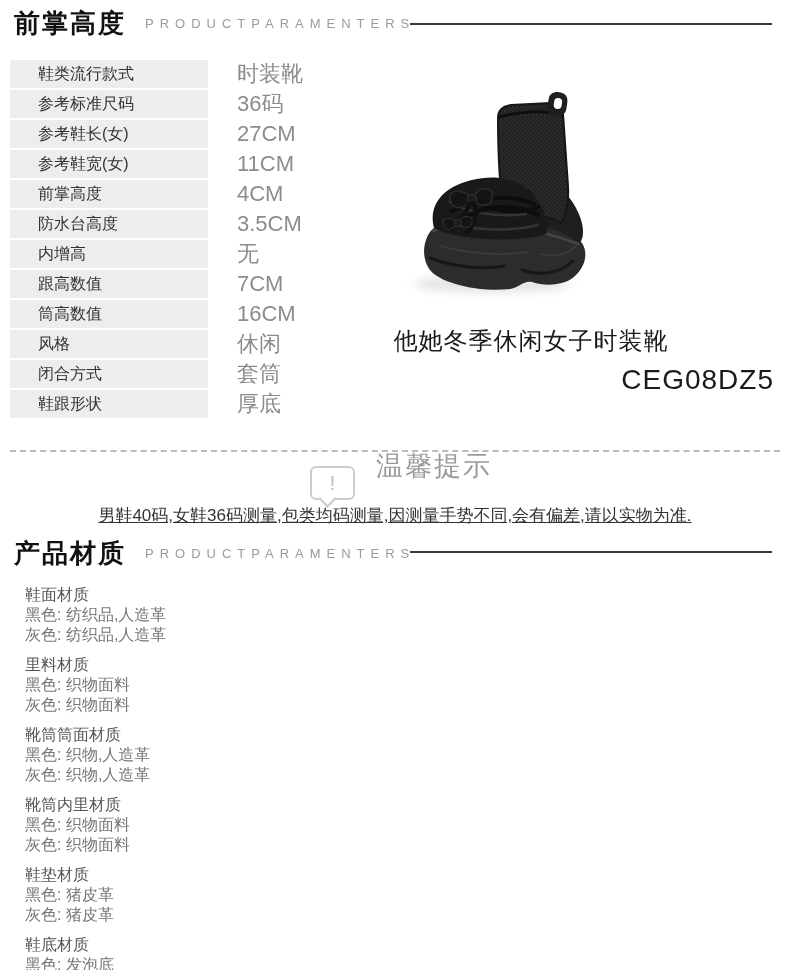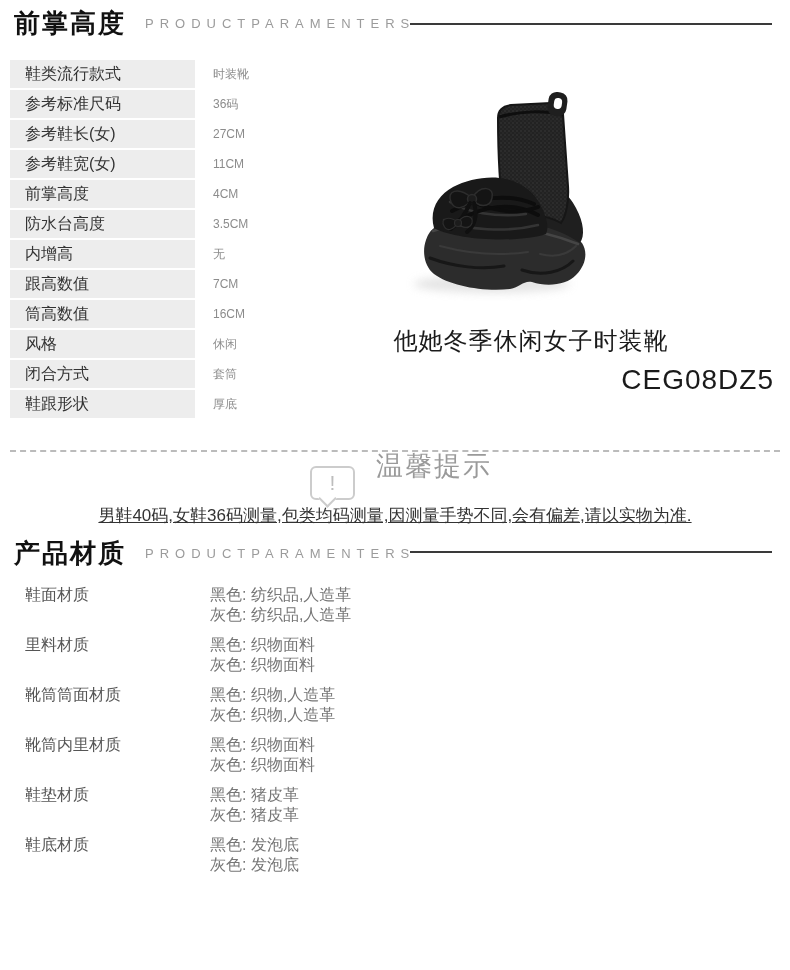--- a/index.html
+++ b/index.html
@@ -10,23 +10,23 @@
   
   .sec-title-cn { position:absolute; left:14px; font-size:26px; font-weight:bold; color:#111;
                   letter-spacing:2px; white-space:nowrap; }
   .sec-title-en { position:absolute; left:145px; font-size:13px; color:#9b9b9b;
                   letter-spacing:6px; white-space:nowrap; }
   .sec-line    { position:absolute; left:410px; width:362px; height:2px; background:#3a3a3a; }
 
   
   .param-table { position:absolute; top:60px; left:10px; width:770px; }
   .param-row   { display:flex; height:28px; margin-bottom:2px; }
-  .param-label { width:170px; padding-left:15px; background:#ededed; font-size:16px;
+  .param-label { width:170px; padding-left:28px; background:#ededed; font-size:16px;
                  color:#333; line-height:28px; white-space:nowrap; }
-  .param-value { padding-left:18px; font-size:12px; color:#8c8c8c; line-height:28px; white-space:nowrap; }
+  .param-value { padding-left:29px; font-size:22px; color:#8c8c8c; line-height:28px; white-space:nowrap; }
 
   
   .boot-svg { position:absolute; left:400px; top:70px; width:320px; height:240px; }
   .prod-title-1 { position:absolute; left:331px; top:325px; width:400px; text-align:center;
                   font-size:24px; color:#1a1a1a; letter-spacing:1px; white-space:nowrap; }
   .prod-title-2 { position:absolute; left:374px; top:364px; width:400px; text-align:right;
                   font-size:28px; color:#1a1a1a; letter-spacing:1px; white-space:nowrap; }
 
   
   .dash-divider { position:absolute; top:450px; left:10px; width:770px; border-top:2px dashed #bbb; }
@@ -36,21 +36,21 @@
   .notice-bubble .tip { position:absolute; left:9px; bottom:-7px; width:11px; height:11px;
                         background:#fff; transform:rotate(45deg);
                         border-right:2px solid #ccc; border-bottom:2px solid #ccc; }
   .notice-title { position:absolute; left:376px; top:448px; font-size:27px; color:#9a9a9a;
                   letter-spacing:2px; white-space:nowrap; }
   .notice-body  { position:absolute; top:504px; left:0; width:790px; text-align:center;
                   font-size:17px; color:#333; white-space:nowrap;text-decoration:underline; }
 
   
   .mat-list  { position:absolute; top:585px; left:25px; }
-  .mat-row   { display:flex; margin-bottom:10px; min-height:40px; }
+  .mat-row   { display:flex; margin-bottom:10px; min-height:40px;flex-direction:column; }
   .mat-label { width:185px; font-size:16px; color:#555; line-height:20px; white-space:nowrap; }
   .mat-val   { font-size:16px; color:#777; line-height:20px; white-space:nowrap; }
 </style>
 </head>
 <body>
 
 <div class="page">
 
   <div class="sec-title-cn" style="top:6px;">前掌高度</div>
   <div class="sec-title-en" style="top:16px;">PRODUCTPARAMENTERS</div>

